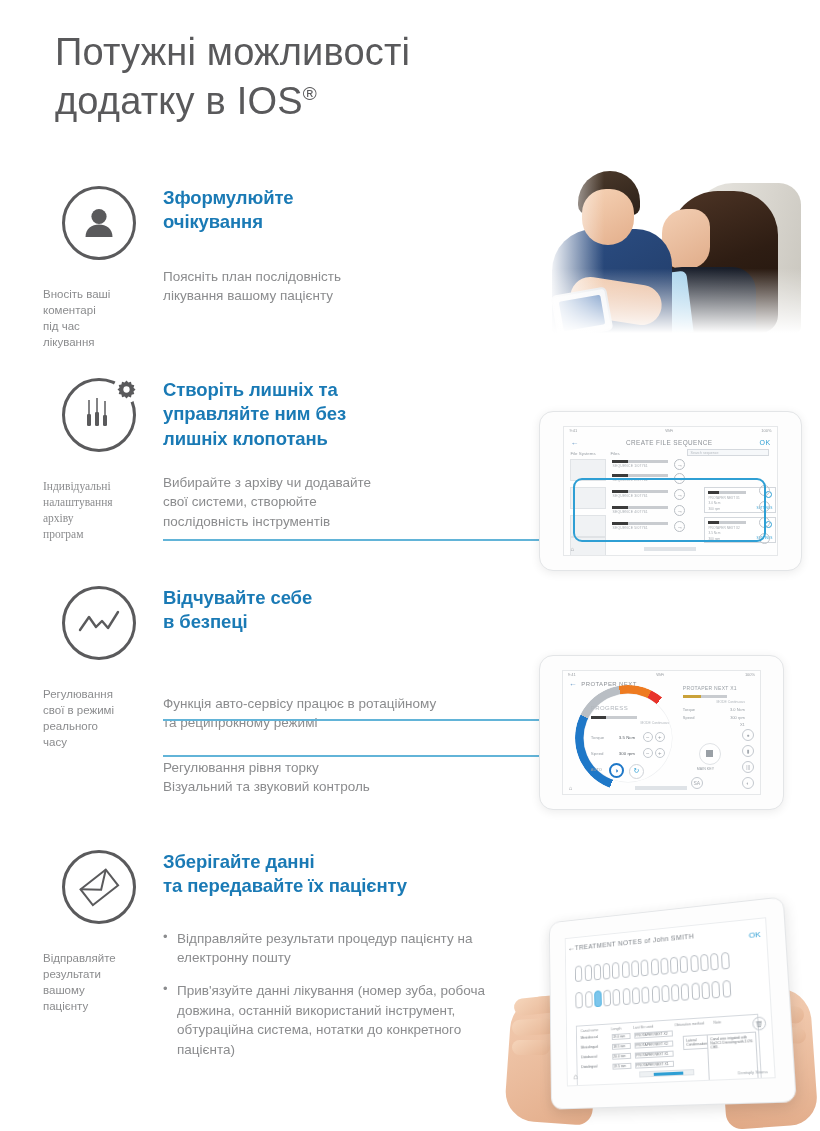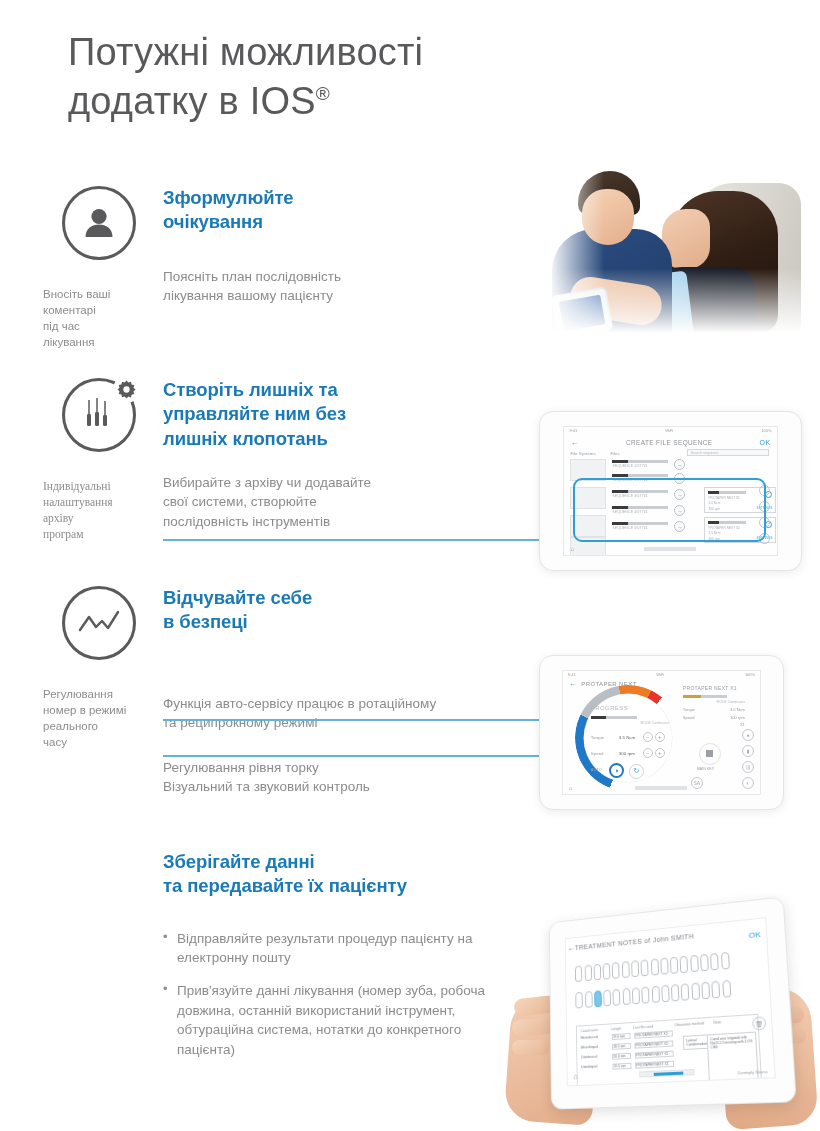--- a/index.html
+++ b/index.html
@@ -6,21 +6,21 @@
   html, body {
     width: 820px; height: 1131px;
     background: #ffffff;
     font-family: "Liberation Sans", sans-serif;
     overflow: hidden;
   }
   .page { position: relative; width: 820px; height: 1131px; background: #fff; }
 
   
   .page-title {
-    position: absolute; left: 68px; top: 28px; width: 520px;
+    position: absolute; left: 55px; top: 28px; width: 520px;
     font-size: 38px; line-height: 1.28; font-weight: 400;
     color: #59595b; letter-spacing: 0.2px;
   }
   .page-title .reg { font-size: 19px; vertical-align: super; }
 
   
   .feature { position: absolute; left: 0; width: 820px; }
   .icon-col {
     position: absolute; left: 44px; top: 0; width: 110px;
     display: flex; flex-direction: column; align-items: center;
@@ -445,21 +445,21 @@
   </div>
 
   <div class="feature" style="top:586px; height:220px;">
     <div class="icon-col">
       <div class="icon-circle">
         <svg width="44" height="30" viewBox="0 0 44 30" aria-hidden="true">
           <polyline points="3,22 12,9 19,19 25,13 31,20 41,4" fill="none" stroke="#5a5a5c" stroke-width="2.4" stroke-linejoin="round" stroke-linecap="round"></polyline>
         </svg>
       </div>
       <div class="icon-caption" style="white-space:pre-line;">Регулювання
-номер в режимі
+свої в режимі
 реального
 часу</div>
     </div>
     <div class="text-col">
       <div class="feat-head" style="white-space:pre-line;">Відчувайте себе
 в безпеці</div>
       <div class="feat-body" style="white-space:pre-line; margin-top:59px;">Функція авто-сервісу працює в ротаційному
 та реципрокному режимі</div>
       <div class="feat-body" style="white-space:pre-line; margin-top:26px;">Регулювання рівня торку
 Візуальний та звуковий контроль</div>
@@ -525,20 +525,34 @@
       <div class="t3-sbtn" style="top:90px;">|||</div>
       <div class="t3-sbtn" style="left:128px; top:106px;">SA</div>
       <div class="t3-sbtn" style="top:106px;">◐</div>
 
       <div class="t2-homebtn">⌂</div>
       <div class="t2-botbar"></div>
     </div>
   </div>
 
   <div class="feature" style="top:850px; height:220px;">
+    <div class="icon-col">
+      <div class="icon-circle">
+        <svg width="46" height="46" viewBox="0 0 46 46" aria-hidden="true">
+          <g transform="rotate(-38 23 23)">
+            <rect x="7" y="13.5" width="32" height="20" fill="none" stroke="#5a5a5c" stroke-width="2"></rect>
+            <polyline points="7,13.5 23,26.5 39,13.5" fill="none" stroke="#5a5a5c" stroke-width="2"></polyline>
+          </g>
+        </svg>
+      </div>
+      <div class="icon-caption" style="white-space:pre-line;">Відправляйте
+результати
+вашому
+пацієнту</div>
+    </div>
     <div class="text-col" style="width:350px;">
       <div class="feat-head" style="white-space:pre-line;">Зберігайте данні
 та передавайте їх пацієнту</div>
       <ul class="bullets" style="margin-top:30px;">
         <li>Відправляйте результати процедур пацієнту на електронну пошту</li>
         <li>Прив'язуйте данні лікування (номер зуба, робоча довжина, останній використаний інструмент, обтураційна система, нотатки до конкретного пацієнта)</li>
       </ul>
     </div>
   </div>
 

